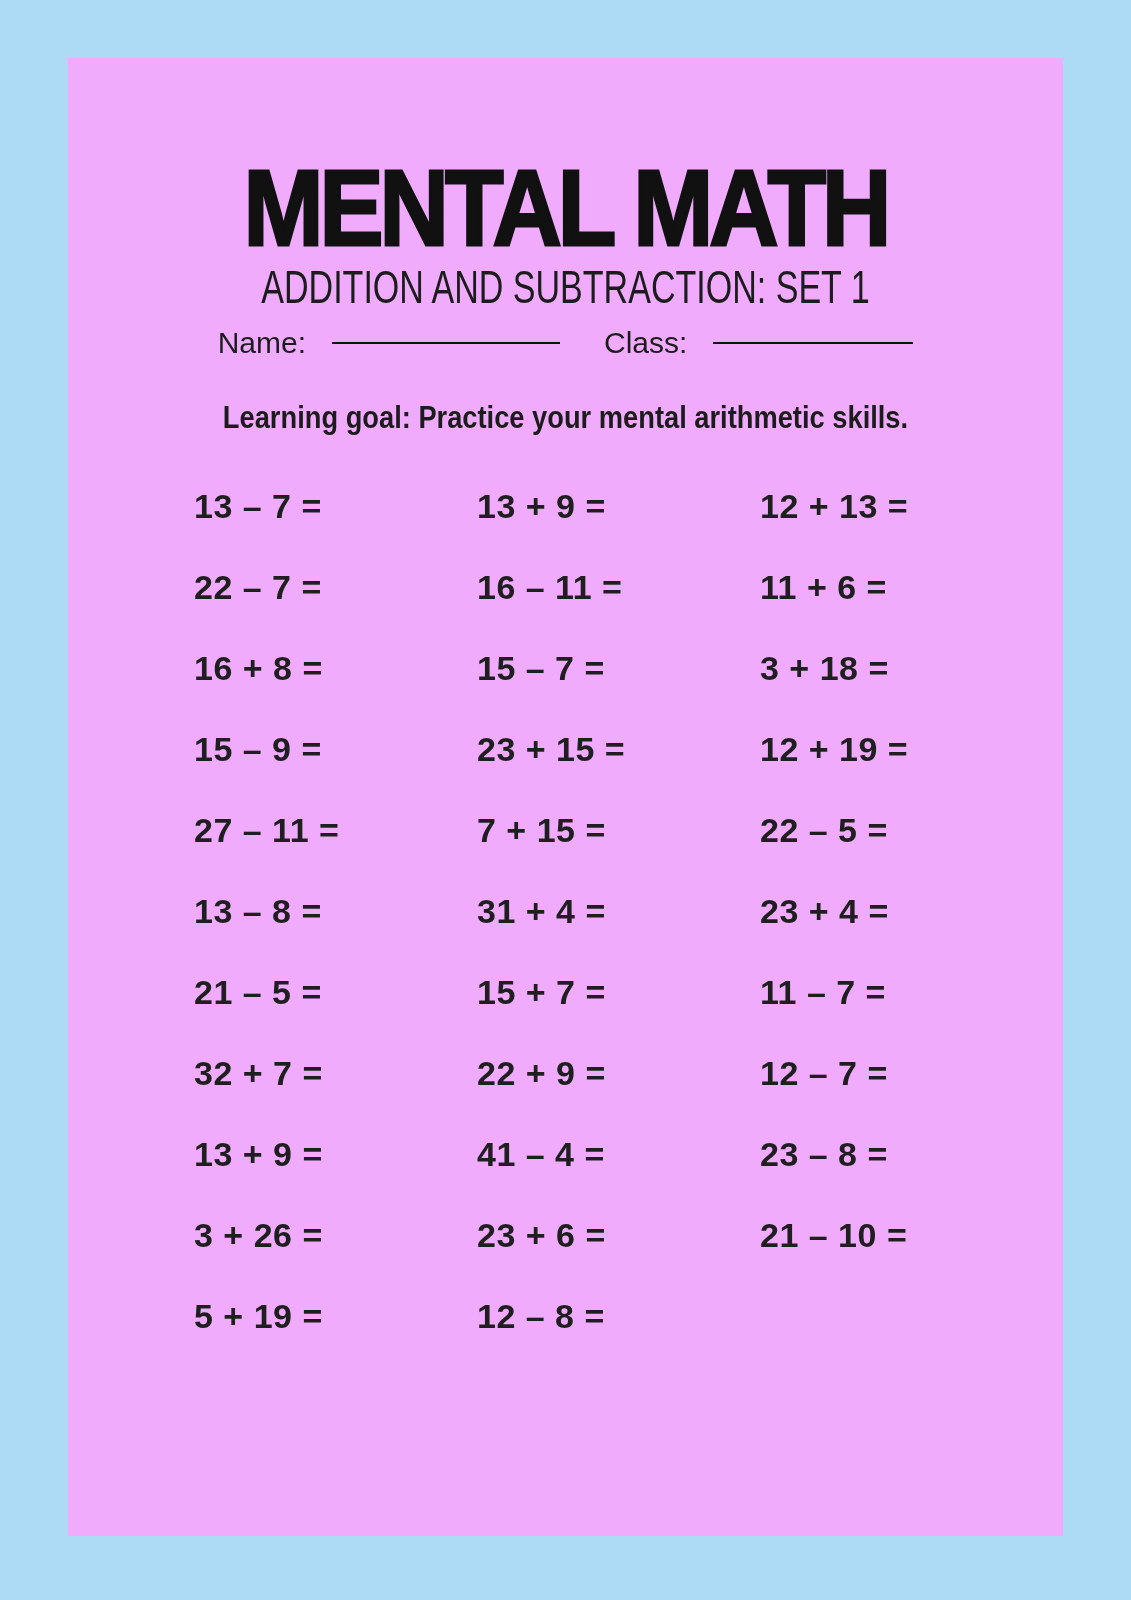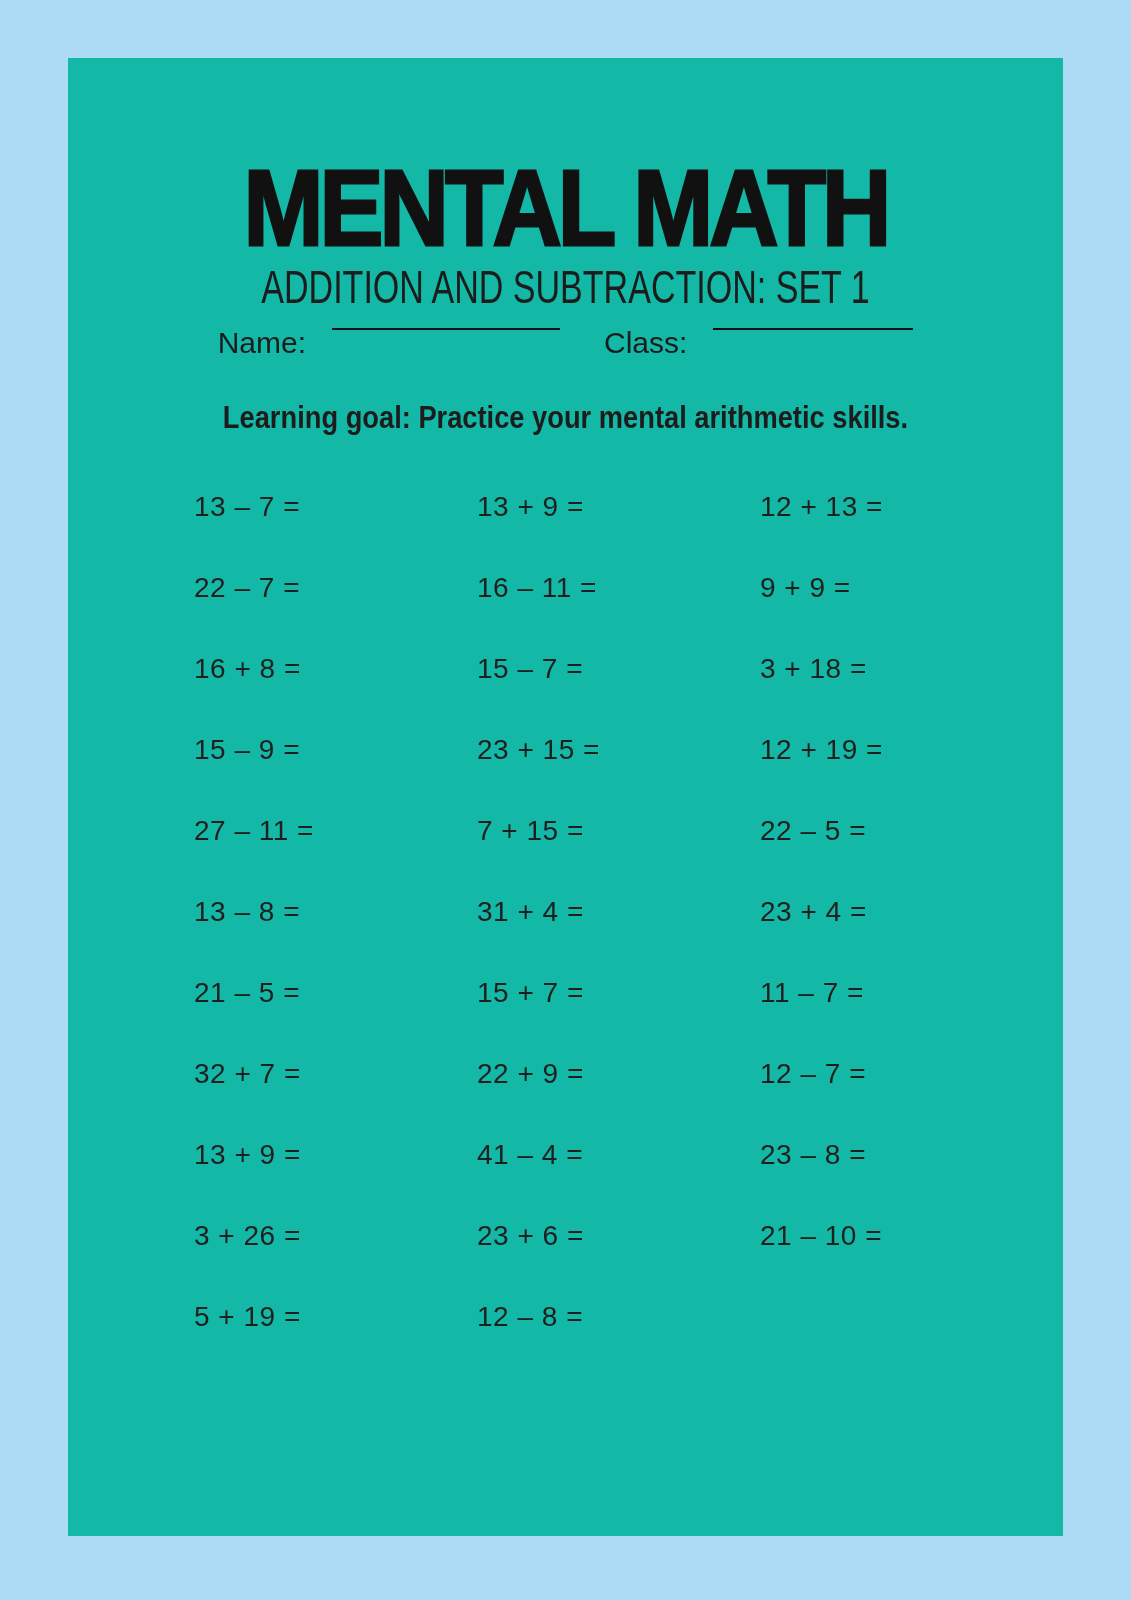--- a/index.html
+++ b/index.html
@@ -53,21 +53,21 @@
     white-space: nowrap;
     line-height: 1;
   }
   .name-row {
     position: absolute;
     top: 268px;
     left: 0;
     width: 100%;
     display: flex;
     justify-content: center;
-    align-items: flex-start;
+    align-items: center;
     gap: 26px;
     font-size: 30px;
     line-height: 1.1;
   }
   .fill-line {
     display: inline-block;
     height: 2px;
     border-bottom: 2px solid #111111;
     margin-bottom: 2px;
   }
@@ -90,52 +90,52 @@
     position: absolute;
     top: 408px;
     left: 126px;
     display: grid;
     grid-template-columns: 283px 283px 283px;
     grid-auto-rows: 81px;
   }
   .cell {
     display: flex;
     align-items: center;
-    font-size: 28px;
-    font-weight: 400;
+    font-size: 34px;
+    font-weight: 700;
     color: #1f1f1f;
     letter-spacing: 0.5px;
     white-space: nowrap;
   }
 </style>
 </head>
 <body style="background: rgb(173, 218, 245);">
 
-<div class="page" style="background: #14b8a6;">
+<div class="page" style="background: #f0abfc;">
 
   <div class="title">MENTAL MATH</div>
 
   <div class="subtitle">ADDITION AND SUBTRACTION: SET 1</div>
 
   <div class="name-row">
     <span>Name:</span>
     <span class="fill-line name"></span>
     <span>Class:</span>
     <span class="fill-line class"></span>
   </div>
 
   <div class="goal">Learning goal: Practice your mental arithmetic skills.</div>
 
   <div class="problems-grid">
       <div class="cell">13 – 7 =</div>
       <div class="cell">13 + 9 =</div>
       <div class="cell">12 + 13 =</div>
       <div class="cell">22 – 7 =</div>
       <div class="cell">16 – 11 =</div>
-      <div class="cell">9 + 9 =</div>
+      <div class="cell">11 + 6 =</div>
       <div class="cell">16 + 8 =</div>
       <div class="cell">15 – 7 =</div>
       <div class="cell">3 + 18 =</div>
       <div class="cell">15 – 9 =</div>
       <div class="cell">23 + 15 =</div>
       <div class="cell">12 + 19 =</div>
       <div class="cell">27 – 11 =</div>
       <div class="cell">7 + 15 =</div>
       <div class="cell">22 – 5 =</div>
       <div class="cell">13 – 8 =</div>

